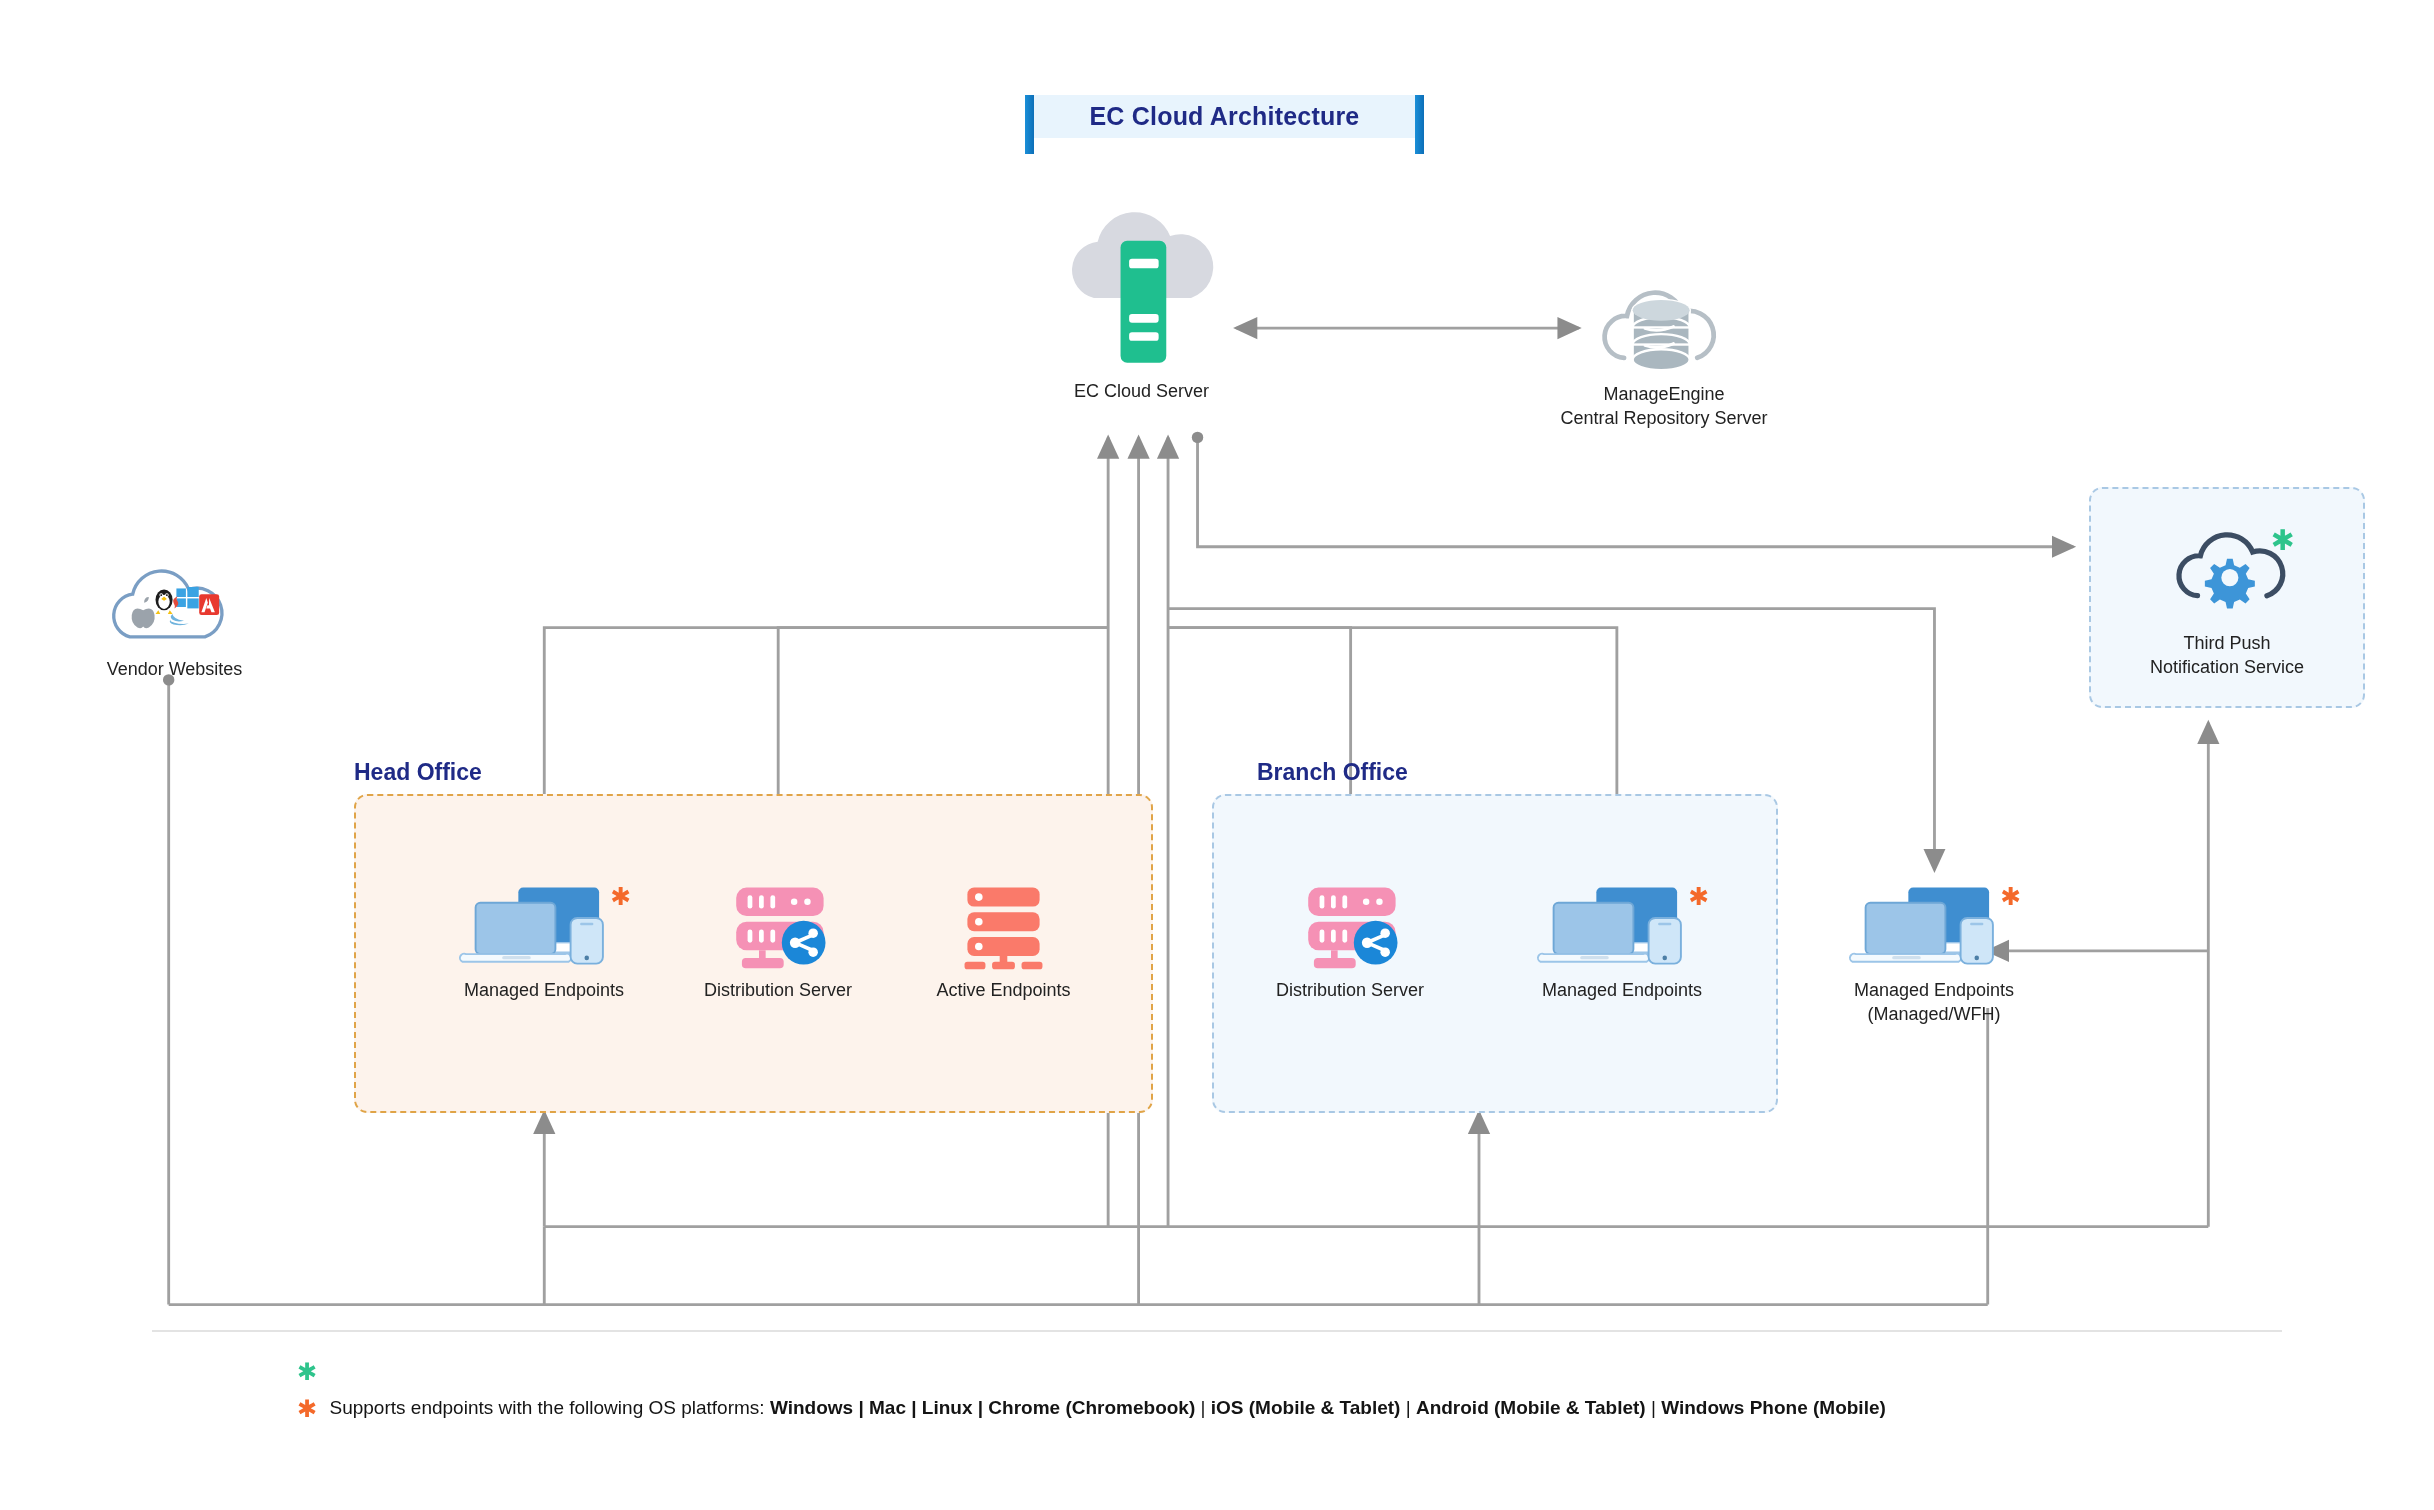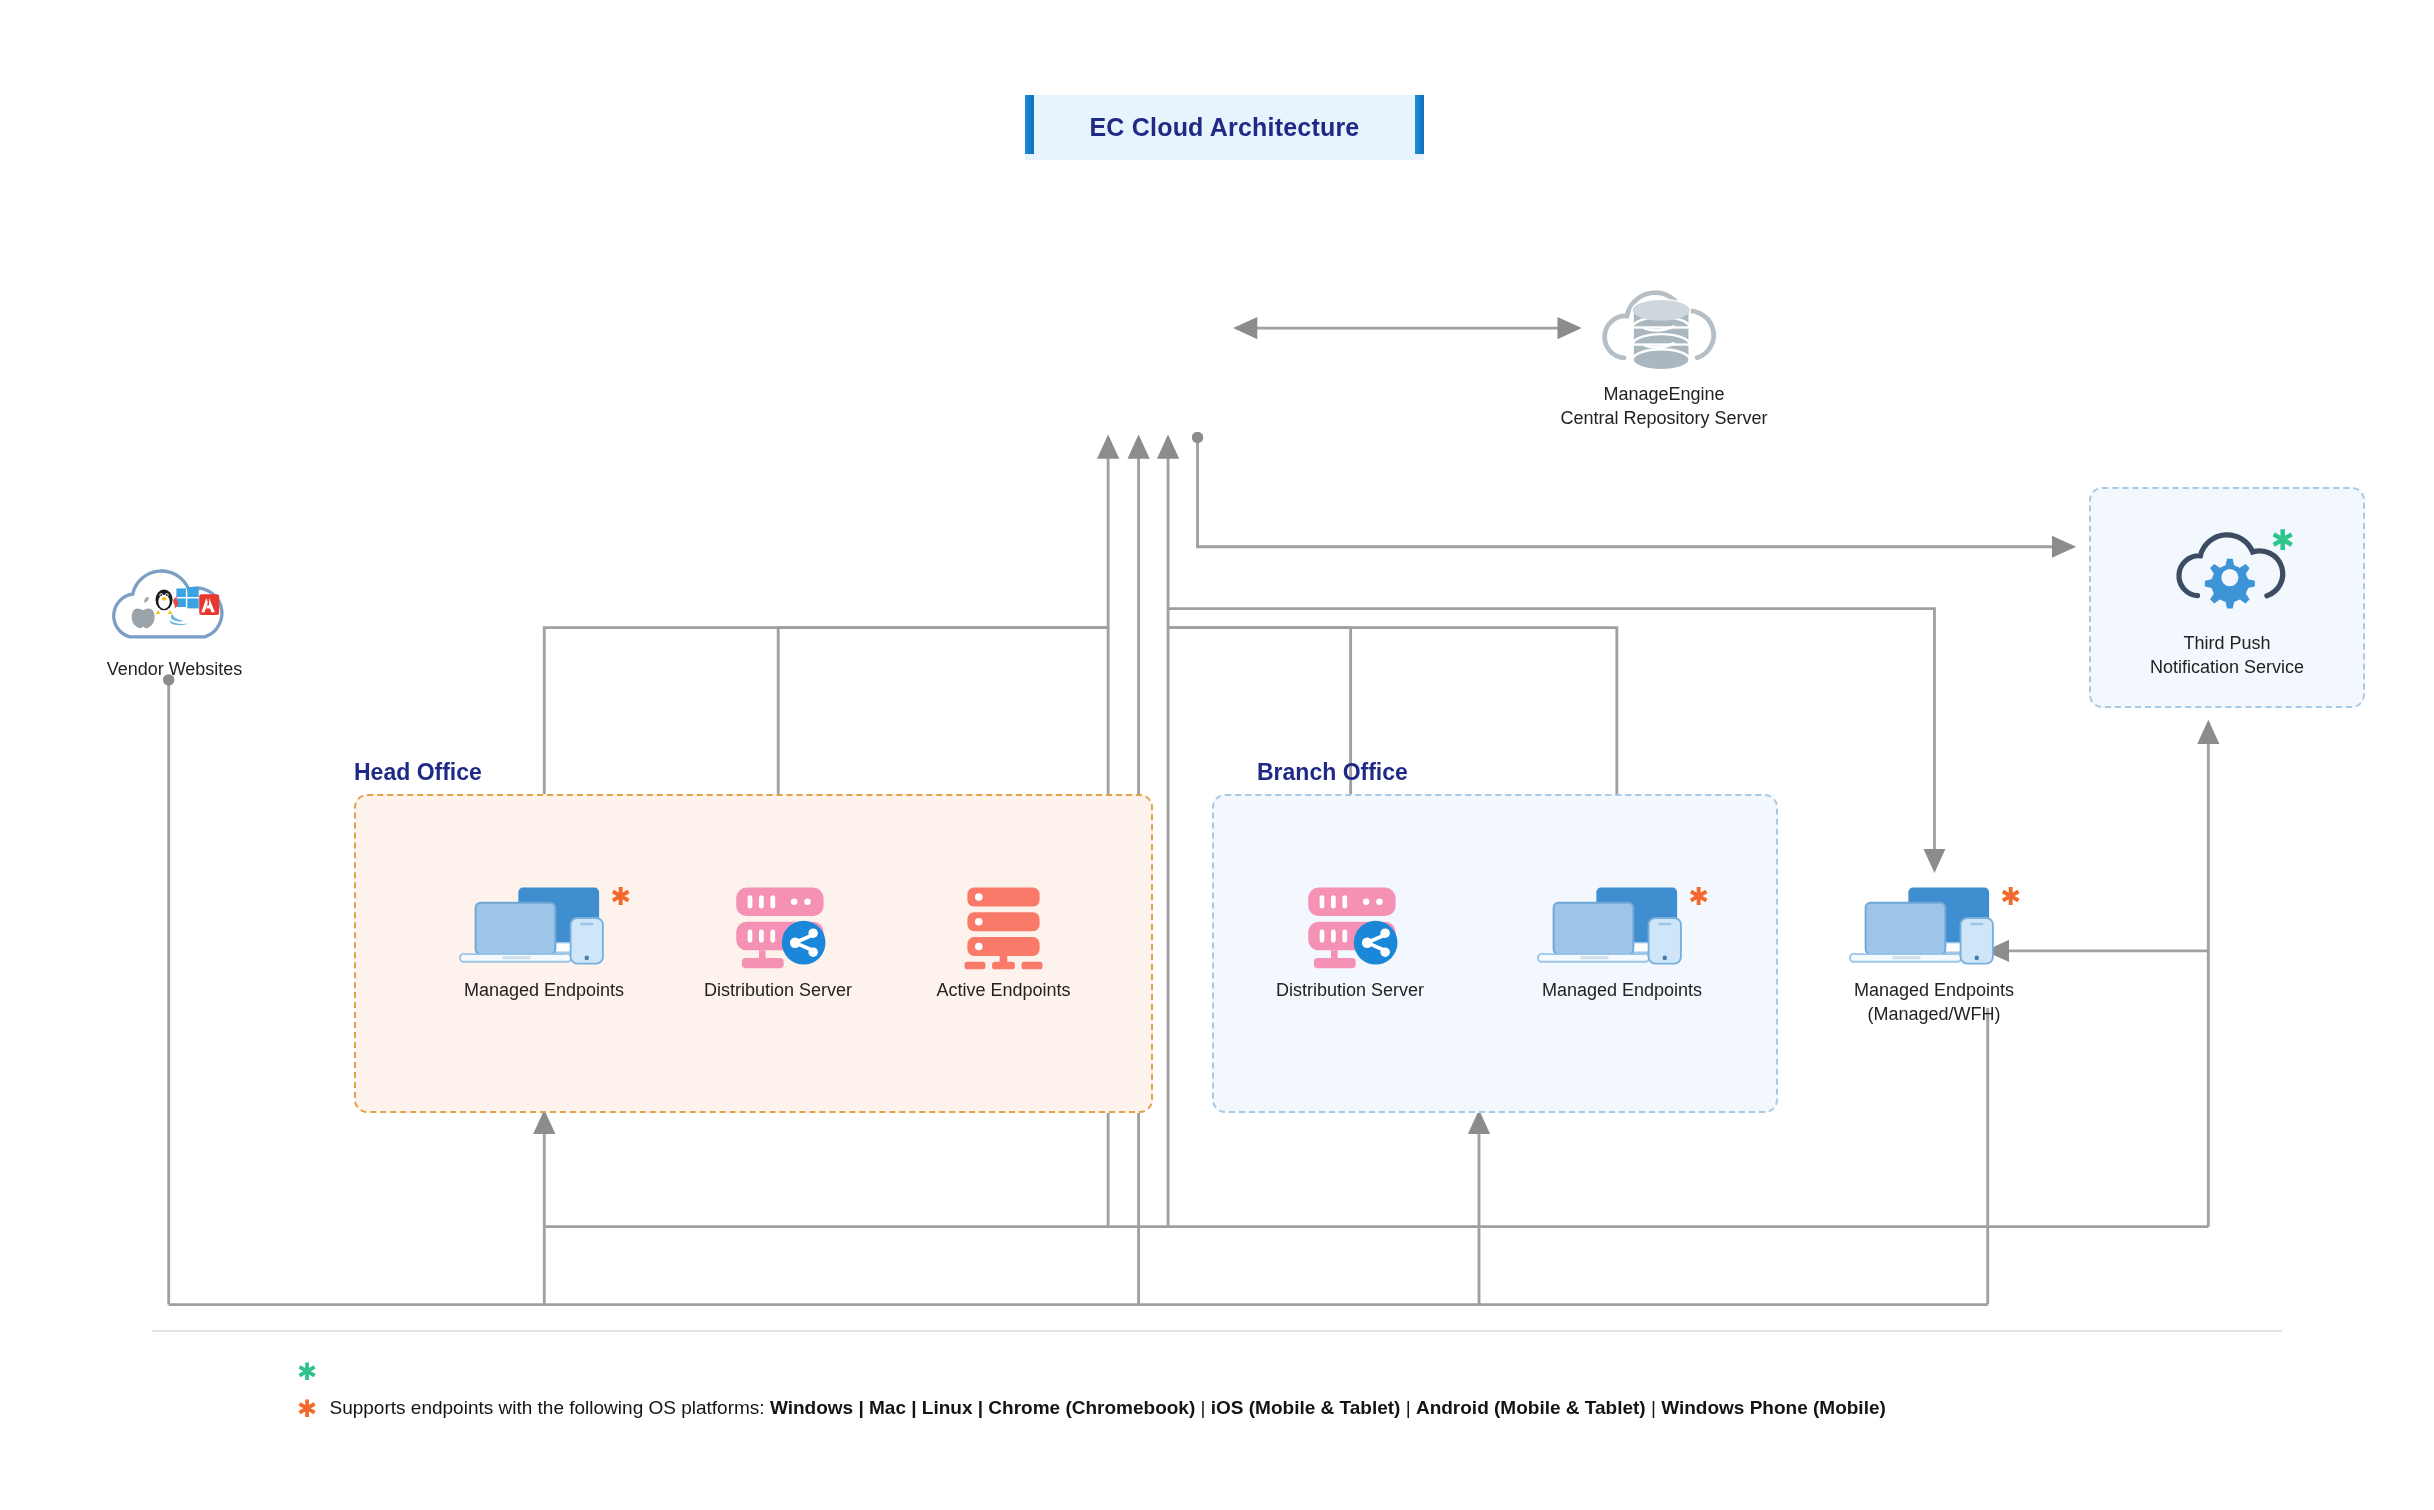--- a/index.html
+++ b/index.html
@@ -14,21 +14,21 @@
     height: 1510px;
     background: #ffffff;
     overflow: hidden;
   }
   #wires { position: absolute; inset: 0; width: 2435px; height: 1510px; }
 
   
   .title-banner {
     position: absolute;
     left: 1025px; top: 95px;
-    width: 399px; height: 65px;
+    width: 399px; height: 43px;
     background: #e8f4fd;
     display: flex; align-items: center; justify-content: center;
   }
   .title-banner .bar {
     position: absolute; top: 0; width: 8.6px; height: 59px;
     background: linear-gradient(90deg,#1a8fd8,#0d6fb8);
   }
   .title-banner .bar.left { left: 0; }
   .title-banner .bar.right { right: 0; }
   .title-text {
@@ -158,20 +158,30 @@
     <span class="title-text">EC Cloud Architecture</span>
     <span class="bar right"></span>
   </div>
 
   <div class="zone head"></div>
   <div class="zone branch"></div>
   <div class="zone-label head">Head Office</div>
   <div class="zone-label branch">Branch Office</div>
   <div class="tpn-box"></div>
 
+  <div class="node" style="left:1051px; top:195px; width:181px;">
+    <svg width="181" height="181" viewBox="0 0 190 190">
+      <path d="M45,108 a30,30 0 0 1 4,-59 a40,40 0 0 1 76,-6 a28,28 0 0 1 22,65 z" fill="#d7d9e0"></path>
+      <rect x="73" y="48" width="48" height="128" rx="7" fill="#1fbf8f"></rect>
+      <rect x="82" y="67" width="31" height="10" rx="3" fill="#ffffff"></rect>
+      <rect x="82" y="125" width="31" height="9" rx="3" fill="#ffffff"></rect>
+      <rect x="82" y="144" width="31" height="9" rx="3" fill="#ffffff"></rect>
+    </svg>
+    <div class="caption">EC Cloud Server</div>
+  </div>
 
   <div class="node" style="left:1512px; top:274px; width:304px;">
     <svg width="304" height="105" viewBox="0 0 320 110">
       <path d="M118,88 a22,22 0 0 1 3,-44 a30,30 0 0 1 58,-4 a21,21 0 0 1 16,48" fill="none" stroke="#b6bfc6" stroke-width="5" stroke-linecap="round"></path>
       <g fill="#aab7bf" stroke="#ffffff" stroke-width="2.5">
         <ellipse cx="157" cy="38" rx="30" ry="11"></ellipse>
         <rect x="127" y="38" width="60" height="18"></rect>
         <ellipse cx="157" cy="56" rx="30" ry="11"></ellipse>
         <rect x="127" y="56" width="60" height="18"></rect>
         <ellipse cx="157" cy="74" rx="30" ry="11"></ellipse>

